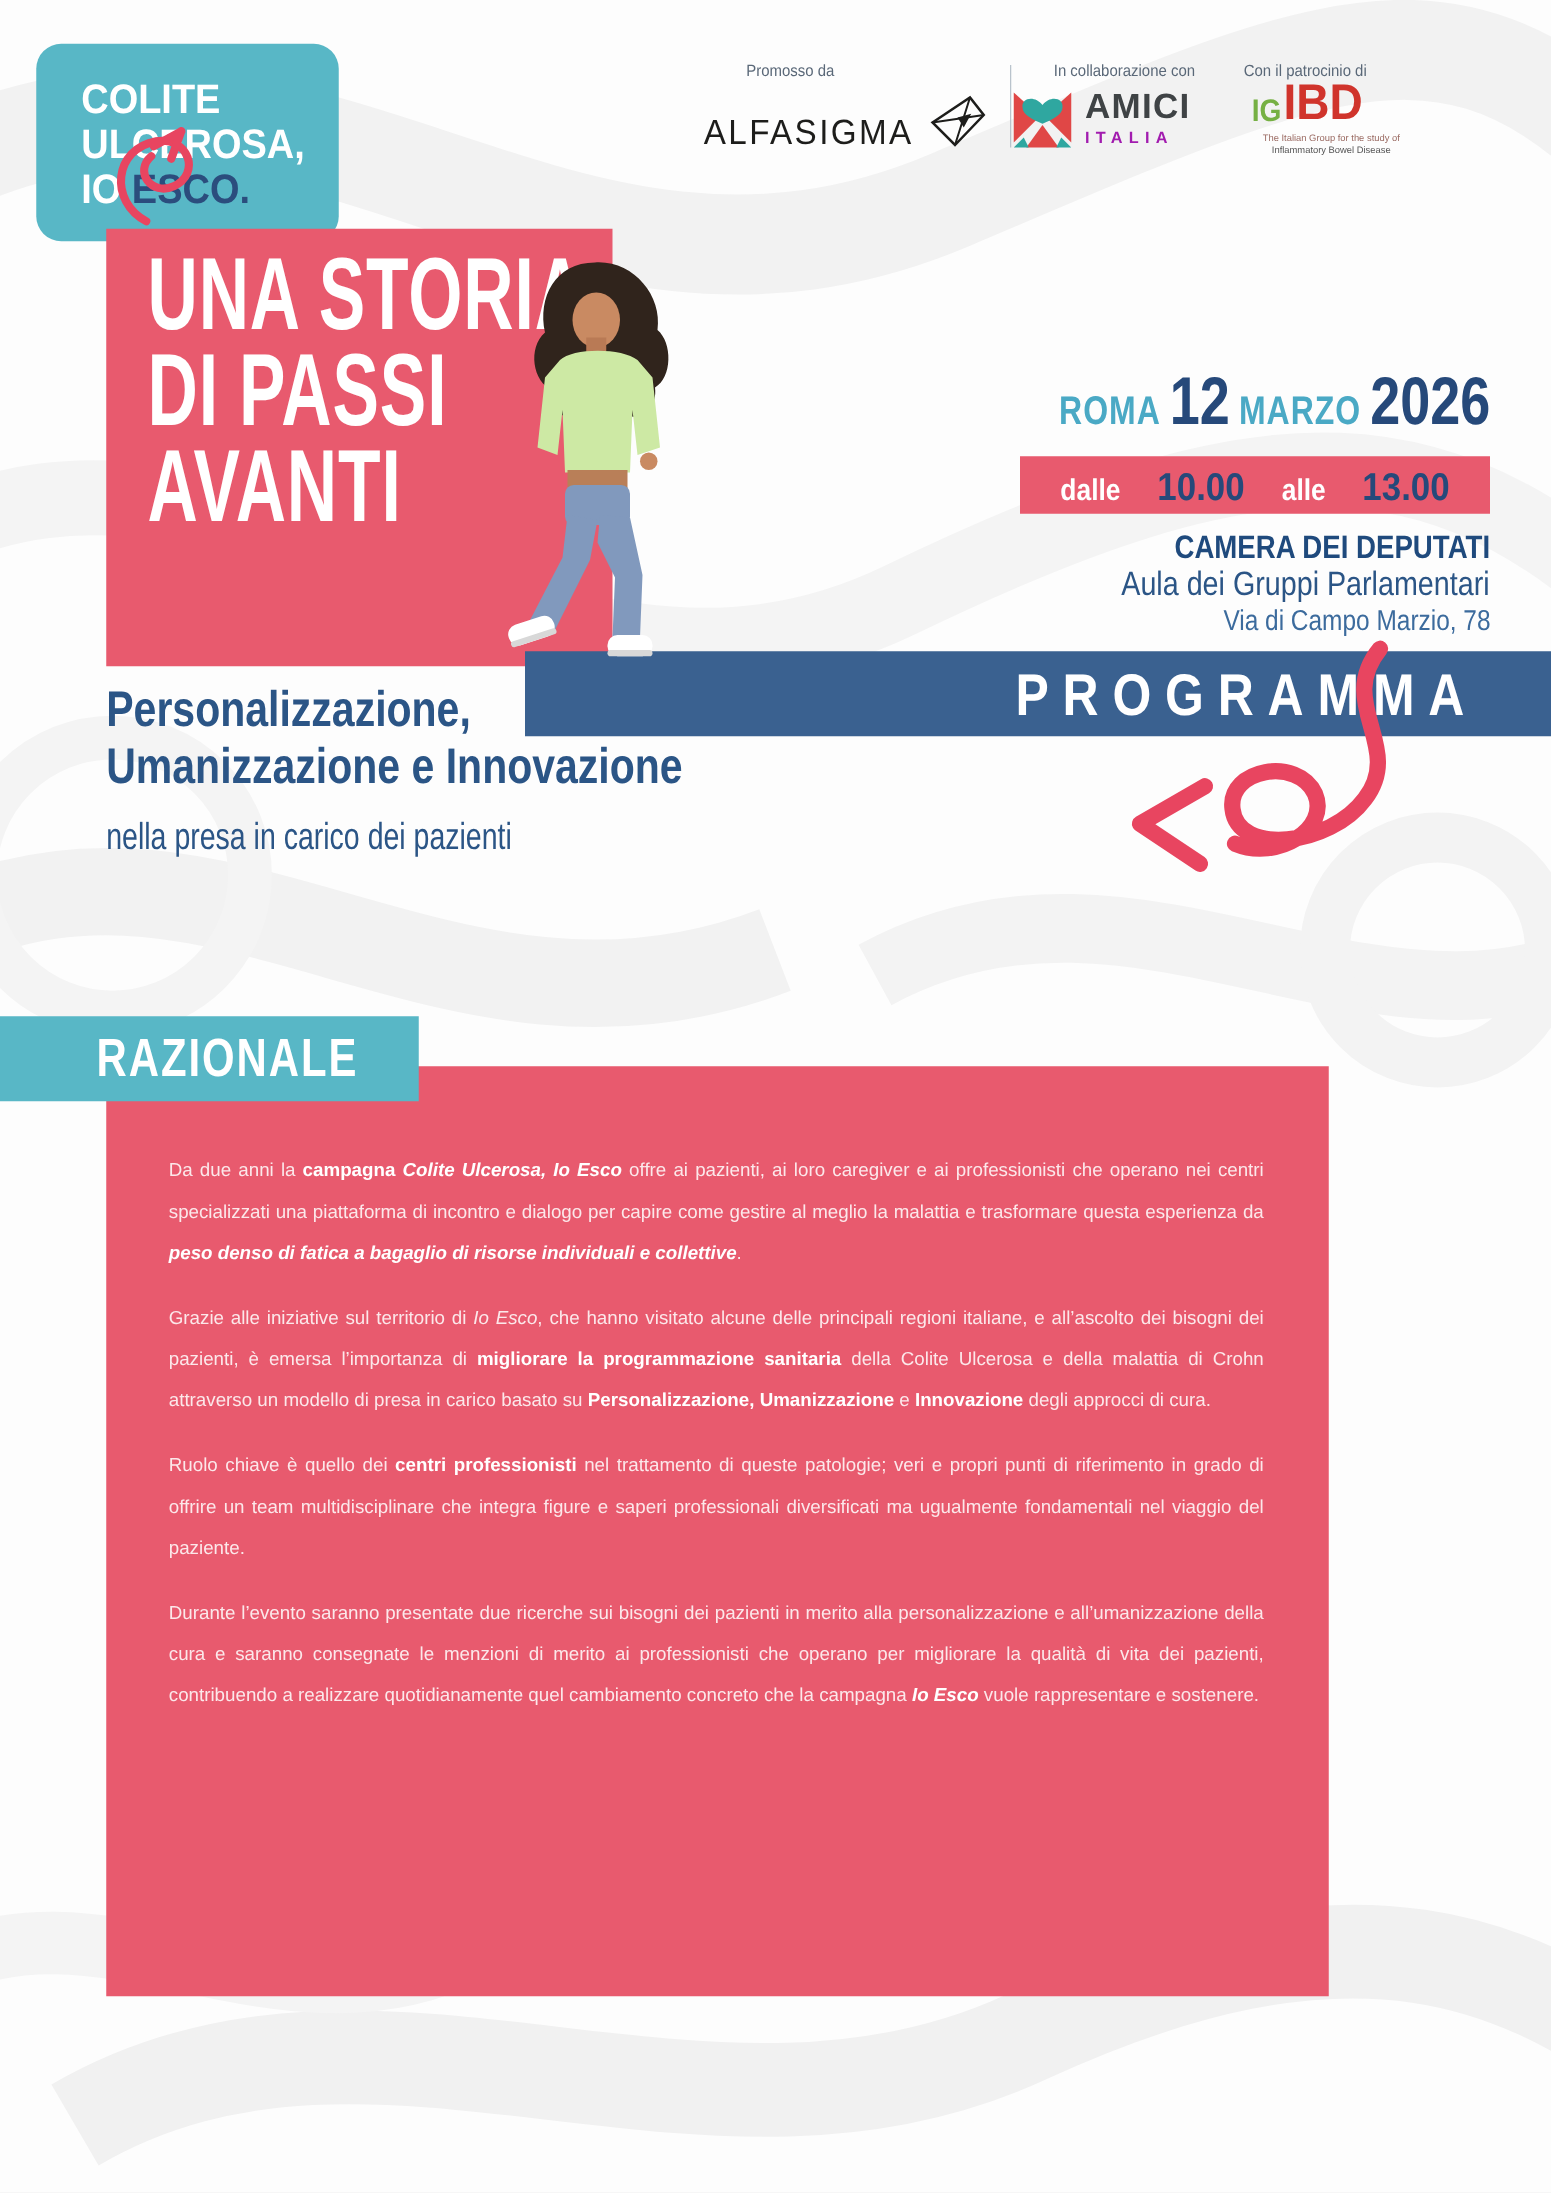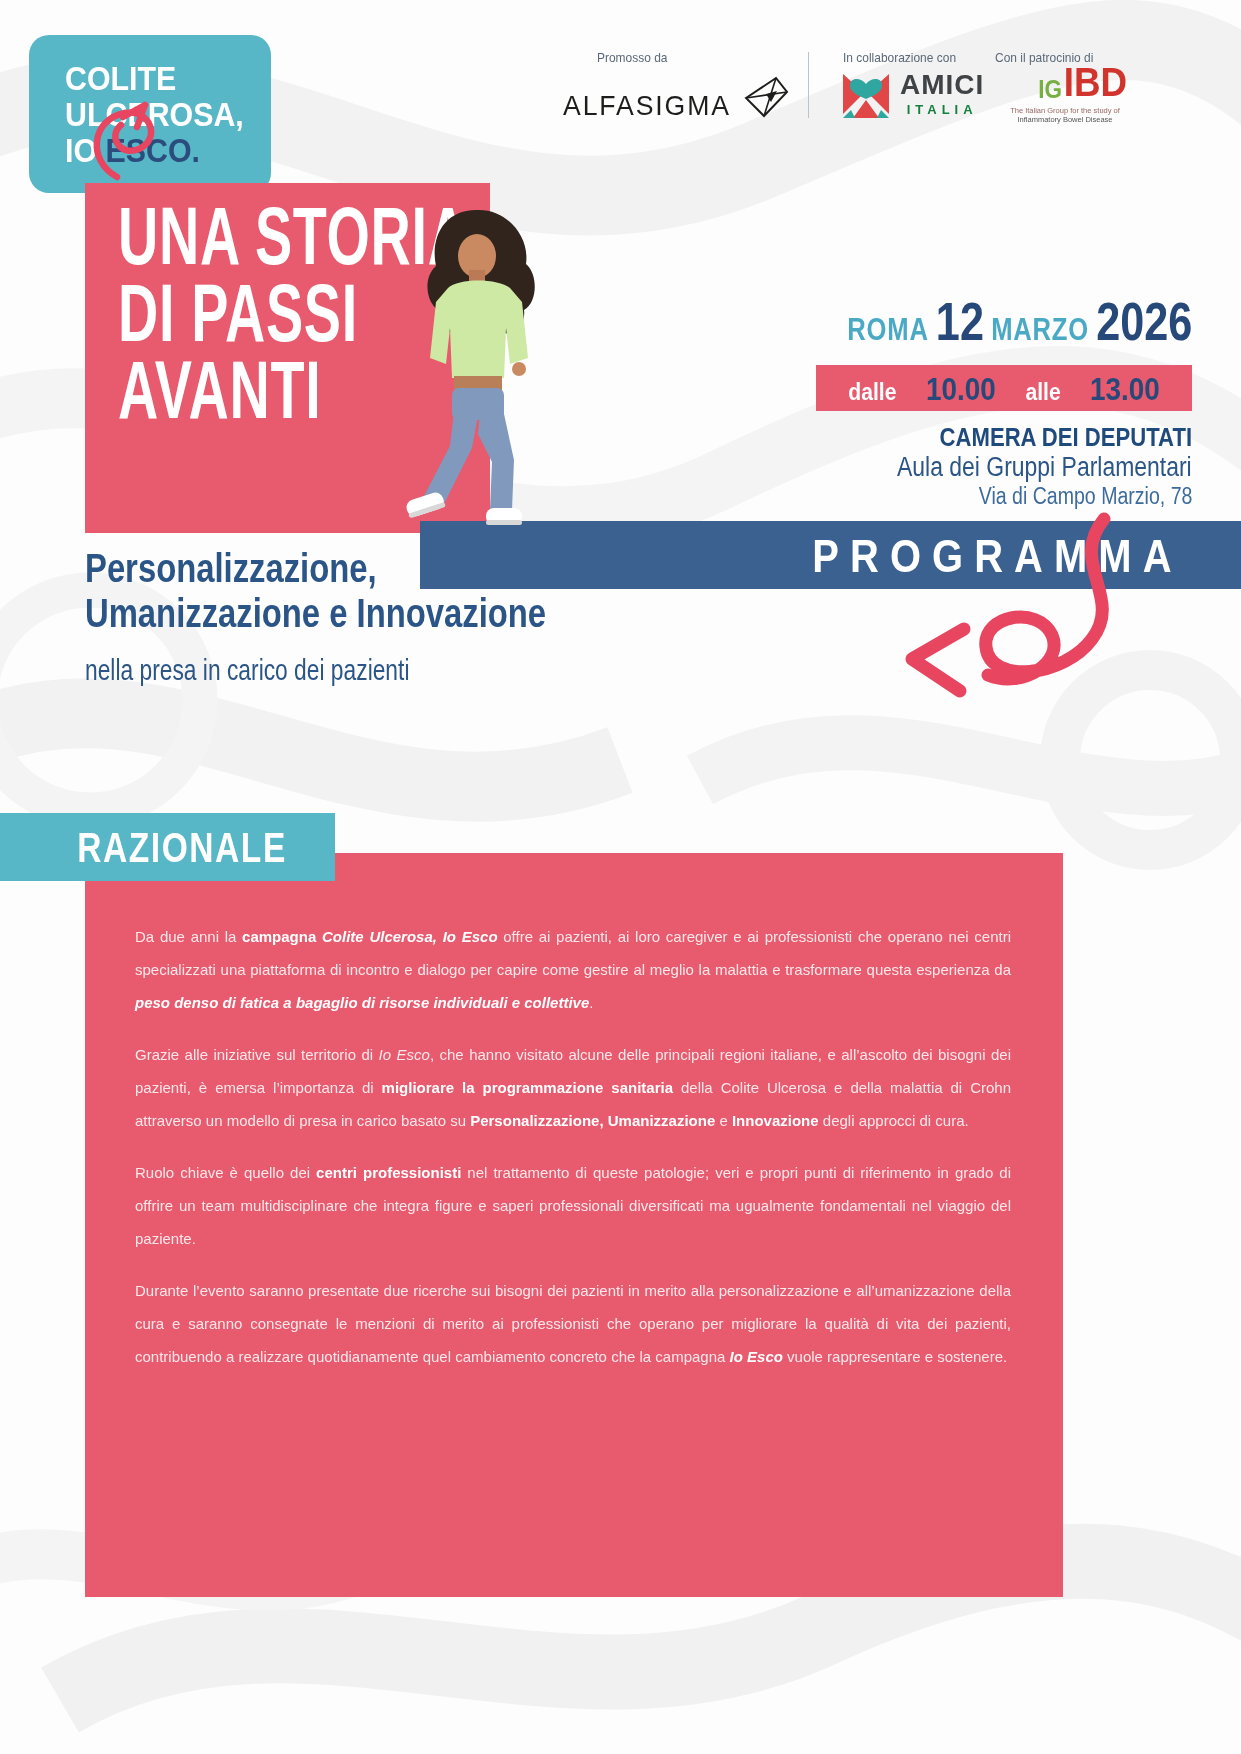--- a/index.html
+++ b/index.html
@@ -24,26 +24,26 @@
   .logo-navy { color:#2b4d7d; }
   .logo-doodle { position:absolute; left:50px; top:42px; z-index:3; pointer-events:none; }
 
   
   .partner-label { font-size:13px; color:#5a6878; white-space:nowrap;
     transform:scaleX(.92); transform-origin:left center; }
   .alfasigma-row { position:absolute; left:563px; top:76px; display:flex; align-items:flex-end; }
   .alfasigma-name { font-size:28px; color:#1d1d1b; letter-spacing:2px; font-weight:400;
     transform:scaleX(.95); transform-origin:left bottom; white-space:nowrap; }
   .vdivider { position:absolute; left:808px; top:52px; width:1px; height:66px; background:#b9c3cc; }
-  .amici-row { position:absolute; left:841px; top:68px; display:flex; gap:9px; align-items:center; }
+  .amici-row { position:absolute; left:809px; top:68px; display:flex; gap:9px; align-items:center; }
   .amici-text { display:flex; flex-direction:column; }
   .amici-name { font-size:28px; font-weight:700; color:#3f4345; line-height:28px; letter-spacing:1px; }
-  .amici-sub { font-size:13px; font-weight:700; color:#15803d; letter-spacing:5px; margin-top:3px;text-align:center; }
+  .amici-sub { font-size:13px; font-weight:700; color:#a21caf; letter-spacing:5px; margin-top:3px; }
   .igibd { position:absolute; left:1000px; top:62px; width:130px; text-align:center; }
-  .igibd-mark { display:flex; align-items:flex-end; justify-content:flex-end; line-height:1; }
+  .igibd-mark { display:flex; align-items:flex-end; justify-content:flex-start; line-height:1; }
   .igibd-green { color:#76b043; font-weight:700; font-size:25px; transform:scaleX(.9); }
   .igibd-red { color:#d0342c; font-weight:700; font-size:40px; margin-left:-2px; transform:scaleX(.92); }
   .igibd-cap1 { font-size:7.5px; color:#9a6a62; margin-top:4px; white-space:nowrap; }
   .igibd-cap2 { font-size:7.5px; font-weight:400; color:#555; white-space:nowrap; }
 
   
   .title-block {
     position:absolute; left:85px; top:183px; width:405px; height:350px;
     background:#e85a6e; z-index:3; padding:14px 0 0 33px;
   }

